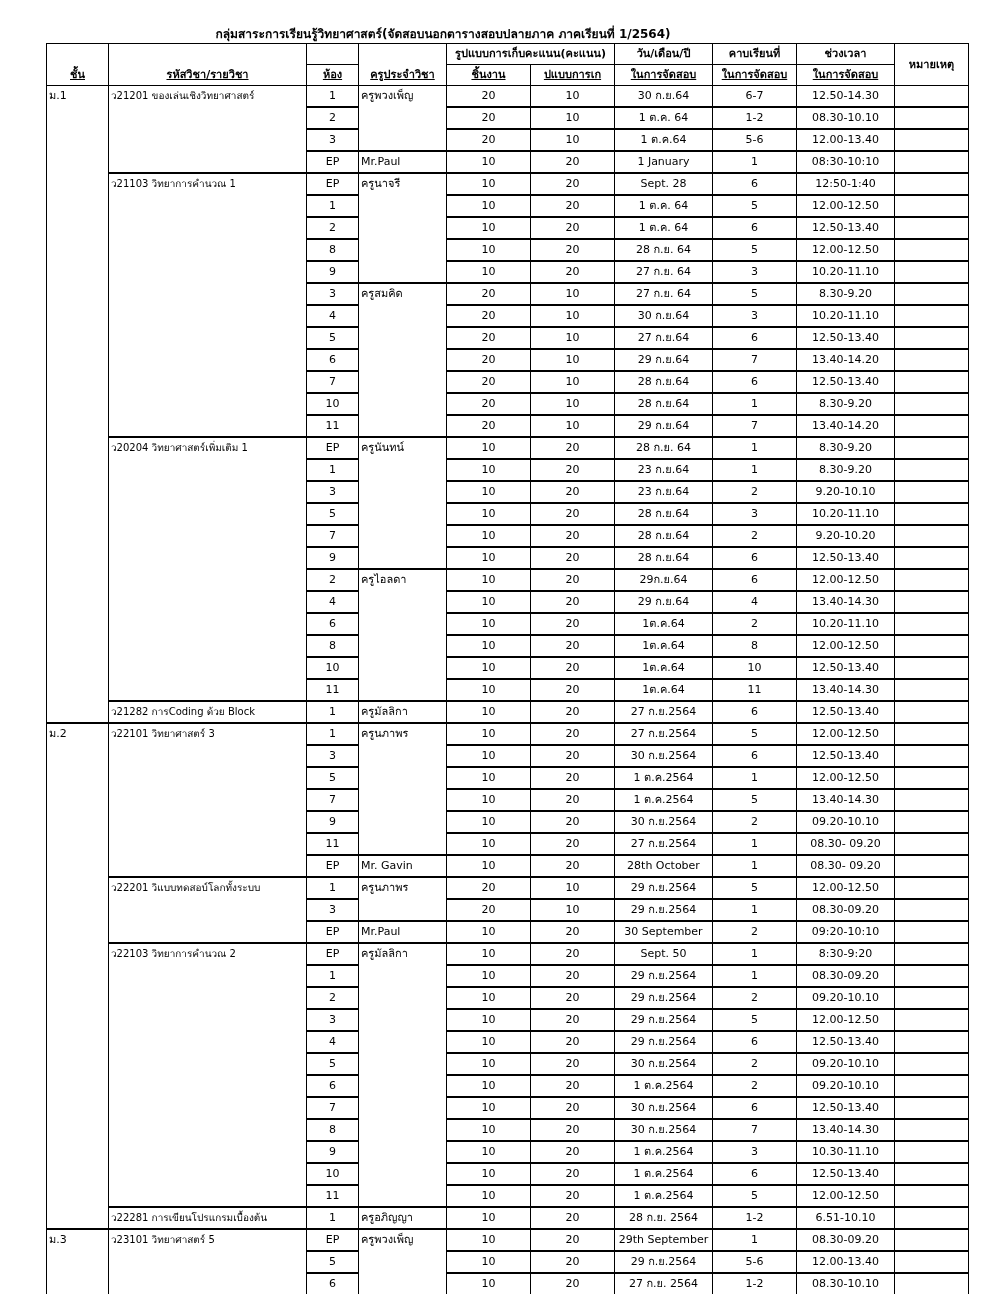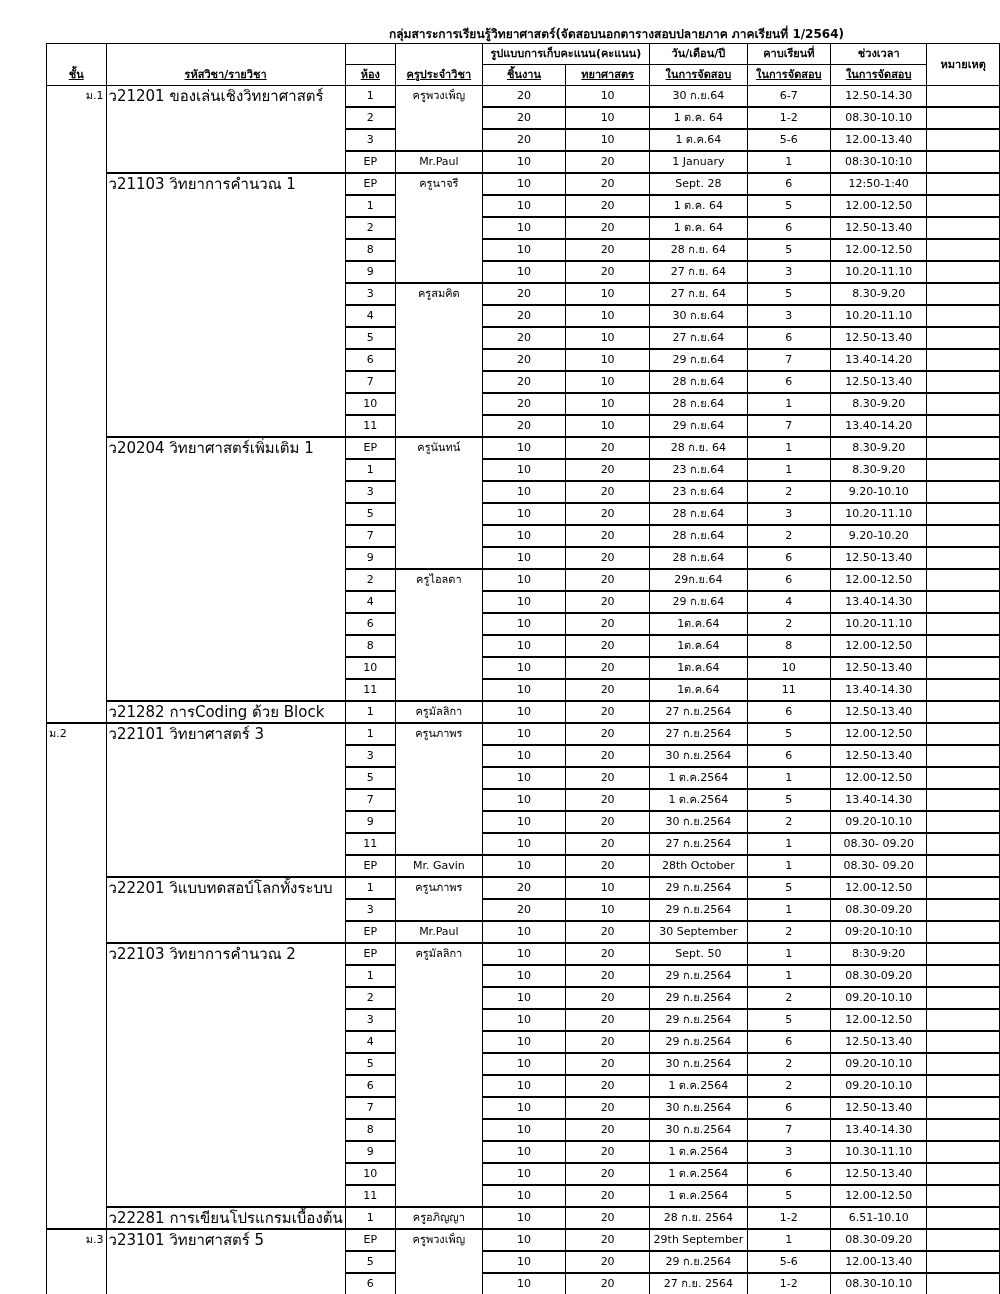--- a/index.html
+++ b/index.html
@@ -1,31 +1,31 @@
 <!DOCTYPE html>
 <html><head>
 <meta charset="utf-8">
 <style>
   html, body { margin:0; padding:0; background:#ffffff; }
   body { width:1000px; height:1294px; position:relative; overflow:hidden;
          font-family:"DejaVu Sans","Liberation Sans",sans-serif; color:#000; }
-  .title { position:absolute; top:24px; left:0; width:844px; text-align:right;
-           font-size:12px; font-weight:bold; }
+  .title { position:absolute; top:24px; left:0; width:844px; text-align:center;
+           font-size:12px; font-weight:bold;padding-left:21px; }
   table.sched { position:absolute; top:43px; left:46px; border-collapse:collapse;
                 table-layout:fixed; font-size:11px; }
   table.sched td, table.sched th { border:1px solid #000; padding:0 2px; height:20px;
                 line-height:20px; white-space:nowrap; overflow:hidden; }
   table.sched th { font-weight:bold; font-size:11px; text-align:center; }
   th.hdr-top { height:20px; }
   th.hdr-bot { height:21px; vertical-align:bottom;text-decoration:underline; }
   td.c { text-align:center; }
-  td.grade { text-align:right; vertical-align:top; border-bottom:none; border-top:none; }
+  td.grade { text-align:left; vertical-align:top; border-bottom:none; border-top:none; }
   td.grade.left { text-align:left; }
-  td.subj { vertical-align:top; text-align:left; font-size:15px; }
-  td.teacher { vertical-align:top; text-align:center; }
+  td.subj { vertical-align:top; text-align:left; font-size:10px; }
+  td.teacher { vertical-align:top; }
   td.rmk { border-left:1.5px solid #000; }
   tr.data td { border-bottom:2px solid #000; }
 </style>
 </head>
 <body>
 
 <div class="title">กลุ่มสาระการเรียนรู้วิทยาศาสตร์(จัดสอบนอกตารางสอบปลายภาค ภาคเรียนที่ 1/2564)</div>
 
 <table class="sched">
   <colgroup>
@@ -48,21 +48,21 @@
       <th rowspan="2" class="hdr-bot">ครูประจำวิชา</th>
       <th colspan="2" class="hdr-top">รูปแบบการเก็บคะแนน(คะแนน)</th>
       <th class="hdr-top">วัน/เดือน/ปี</th>
       <th class="hdr-top">คาบเรียนที่</th>
       <th class="hdr-top">ช่วงเวลา</th>
       <th rowspan="2">หมายเหตุ</th>
     </tr>
     <tr>
       <th class="hdr-bot">ห้อง</th>
       <th class="hdr-bot">ชิ้นงาน</th>
-      <th class="hdr-bot">ทยาศาสตร</th>
+      <th class="hdr-bot">ปแบบการเก</th>
       <th class="hdr-bot">ในการจัดสอบ</th>
       <th class="hdr-bot">ในการจัดสอบ</th>
       <th class="hdr-bot">ในการจัดสอบ</th>
     </tr>
   </thead>
   <tbody id="tbody">
       <tr class="data">
         <td class="grade" rowspan="29">ม.1</td>
         <td class="subj" rowspan="4">ว21201 ของเล่นเชิงวิทยาศาสตร์</td>
         <td class="c">1</td>

